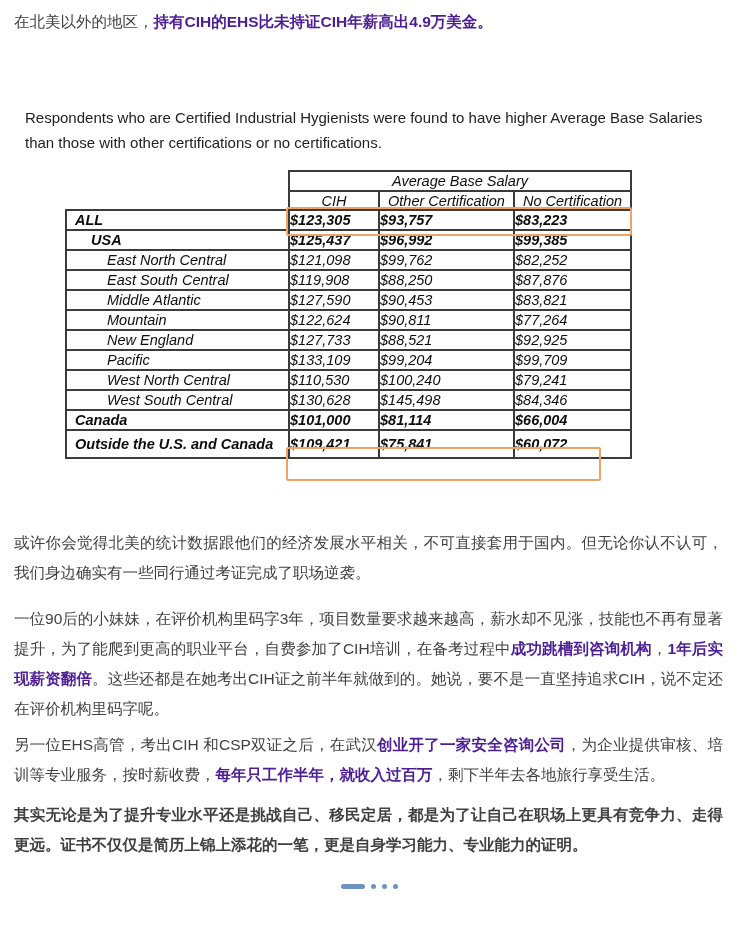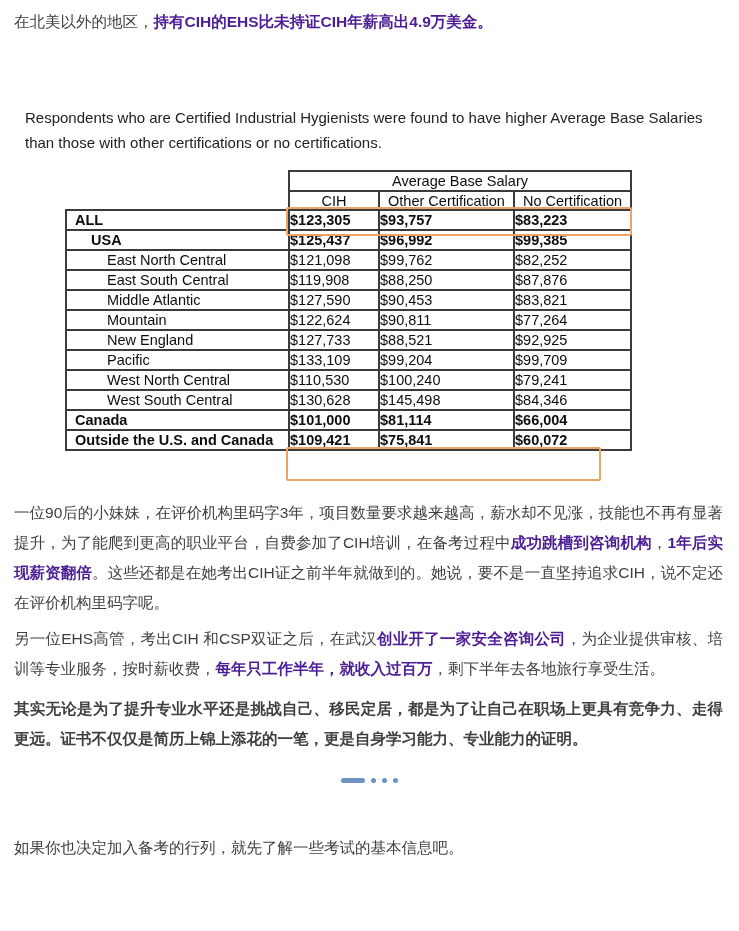--- a/index.html
+++ b/index.html
@@ -52,26 +52,27 @@
     width: 565px;
     font-size: 14.5px;
     color: #0d0d0d;
     font-stretch: condensed;
   }
   table.salary th, table.salary td {
     border: 2px solid #3b3b3b;
     padding: 0;
     overflow: hidden;
     white-space: nowrap;
+    font-style: italic;
   }
   table.salary td.blank { border: none; background: #ffffff; }
   tr.hdr1 { height: 20px; }
   tr.hdr2 { height: 19px; }
   tr.r    { height: 20px; }
-  tr.last { height: 20px; }
+  tr.last { height: 28px; }
   table.salary th { font-weight: 400; text-align: center; }
   td.lbl { text-align: left; }
   td.val { }
   tr.bold td { font-weight: 700; }
   .i0 { padding-left: 8px !important; }
   .i1 { padding-left: 24px !important; }
   .i2 { padding-left: 40px !important; }
 
   
   .hl {
@@ -206,20 +207,21 @@
             <td class="val">$75,841</td>
             <td class="val">$60,072</td>
           </tr>
         </tbody>
       </table>
       <div class="hl hl-all"></div>
       <div class="hl hl-outside"></div>
     </div>
   </div>
 
+  <p class="zh p1"><span>或许你会觉得北美的统计数据跟他们的经济发展水平相关，不可直接套用于国内。但无论你认不认可，我们身边确实有一些同行通过考证完成了职场逆袭。</span></p>
 
   <p class="zh p2"><span>一位90后的小妹妹，在评价机构里码字3年，项目数量要求越来越高，薪水却不见涨，技能也不再有显著提升，为了能爬到更高的职业平台，自费参加了CIH培训，在备考过程中</span><span class="em">成功跳槽到咨询机构</span><span>，</span><span class="em">1年后实现薪资翻倍</span><span>。这些还都是在她考出CIH证之前半年就做到的。她说，要不是一直坚持追求CIH，说不定还在评价机构里码字呢。</span></p>
 
   <p class="zh p3"><span>另一位EHS高管，考出CIH 和CSP双证之后，在武汉</span><span class="em">创业开了一家安全咨询公司</span><span>，为企业提供审核、培训等专业服务，按时薪收费，</span><span class="em">每年只工作半年，就收入过百万</span><span>，剩下半年去各地旅行享受生活。</span></p>
 
   <p class="zh p4"><span>其实无论是为了提升专业水平还是挑战自己、移民定居，都是为了让自己在职场上更具有竞争力、走得更远。证书不仅仅是简历上锦上添花的一笔，更是自身学习能力、专业能力的证明。</span></p>
 
   <div class="divider">
     <span class="dash"></span>
     <span class="dot"></span>

